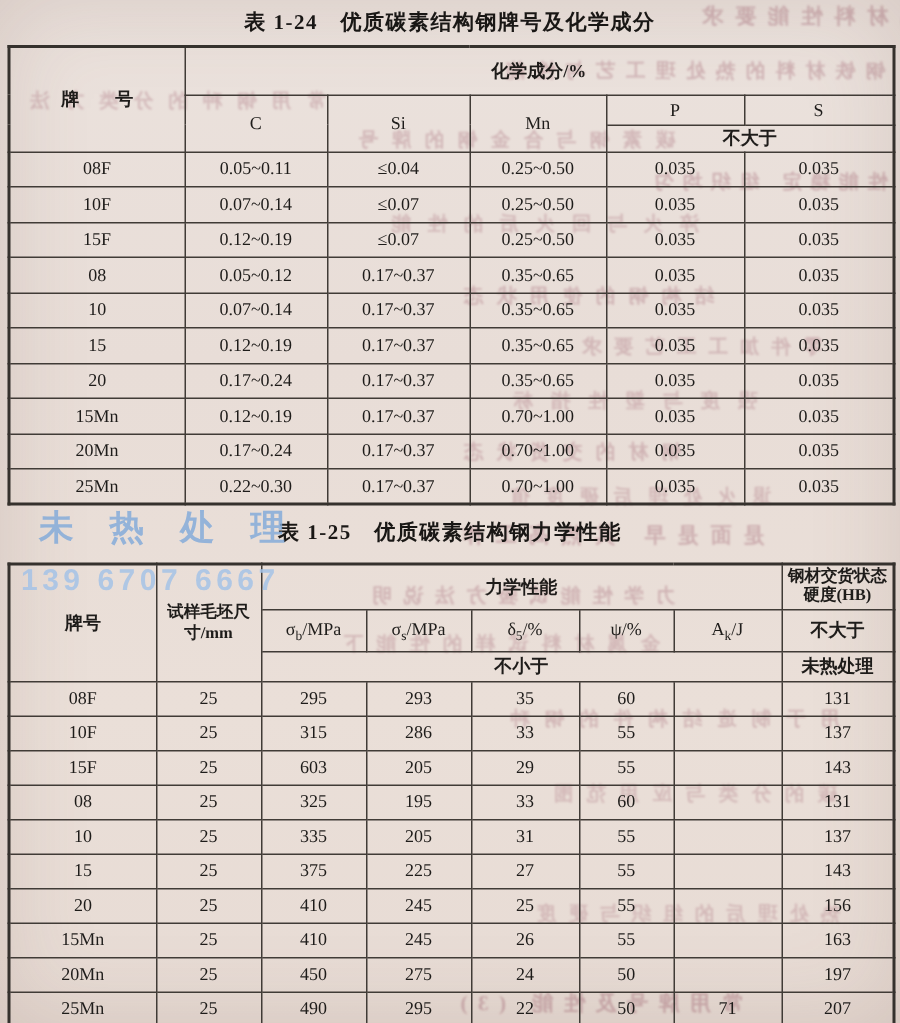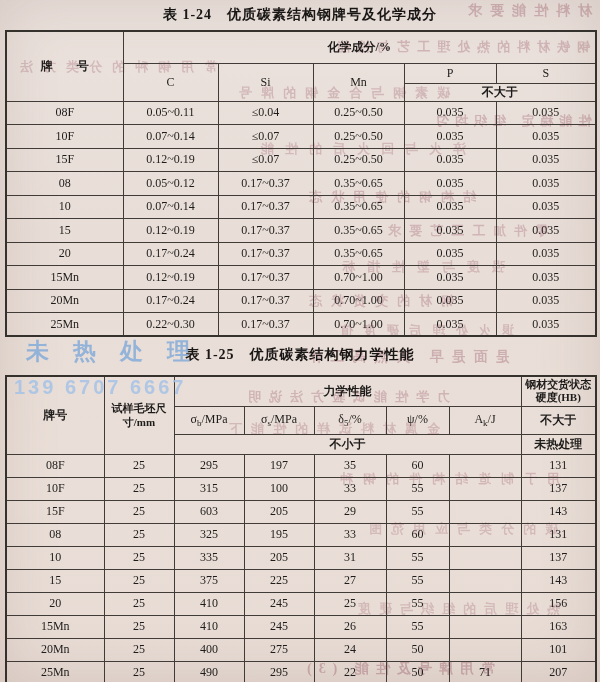--- a/index.html
+++ b/index.html
@@ -208,31 +208,31 @@
     <tr style="height:20px">
       <th class="cn" colspan="5">不小于</th>
       <th class="cn">未热处理</th>
     </tr>
   </thead>
   <tbody id="t2-body">
       <tr>
         <td>08F</td>
         <td>25</td>
         <td>295</td>
-        <td>197</td>
+        <td>293</td>
         <td>35</td>
         <td>60</td>
         <td></td>
         <td>131</td>
       </tr>
       <tr>
         <td>10F</td>
         <td>25</td>
         <td>315</td>
-        <td>100</td>
+        <td>286</td>
         <td>33</td>
         <td>55</td>
         <td></td>
         <td>137</td>
       </tr>
       <tr>
         <td>15F</td>
         <td>25</td>
         <td>603</td>
         <td>205</td>
@@ -287,26 +287,26 @@
         <td>410</td>
         <td>245</td>
         <td>26</td>
         <td>55</td>
         <td></td>
         <td>163</td>
       </tr>
       <tr>
         <td>20Mn</td>
         <td>25</td>
-        <td>400</td>
+        <td>450</td>
         <td>275</td>
         <td>24</td>
         <td>50</td>
         <td></td>
-        <td>101</td>
+        <td>197</td>
       </tr>
       <tr>
         <td>25Mn</td>
         <td>25</td>
         <td>490</td>
         <td>295</td>
         <td>22</td>
         <td>50</td>
         <td>71</td>
         <td>207</td>

